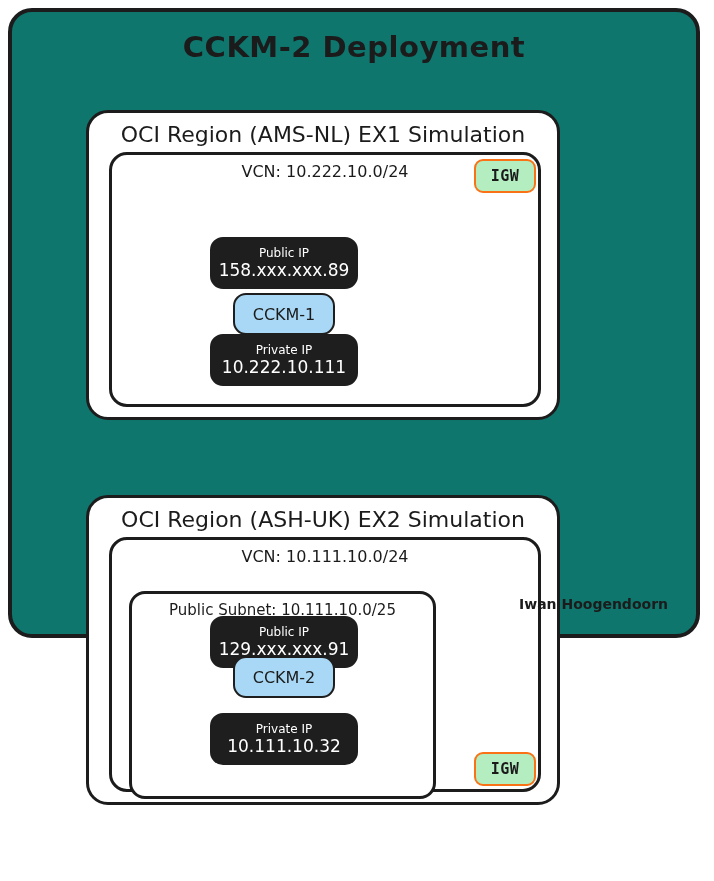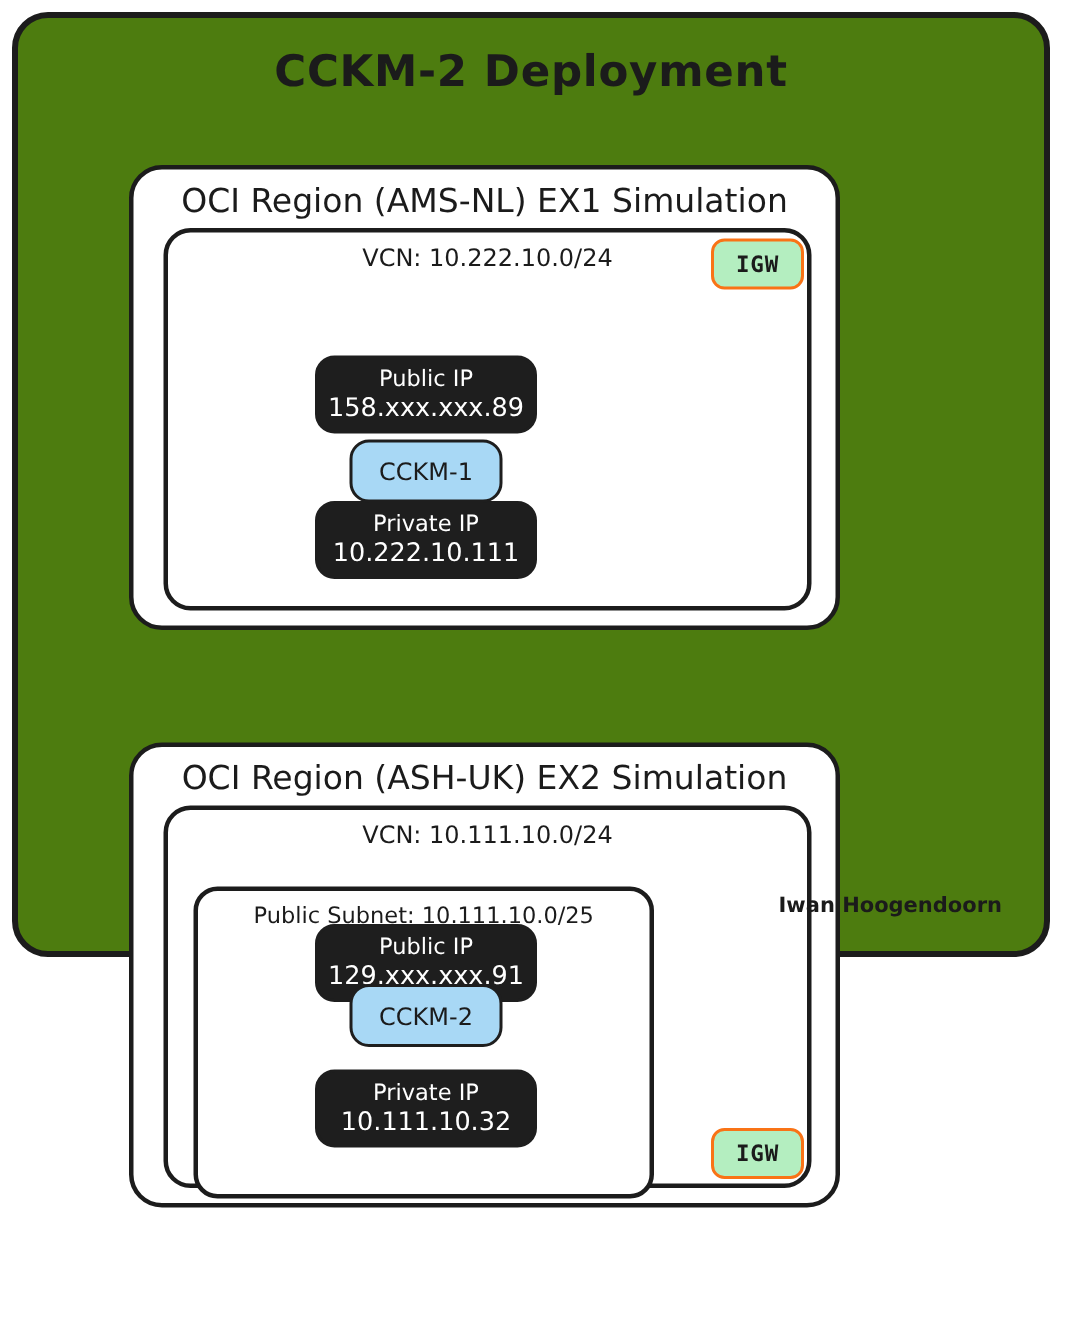--- a/index.html
+++ b/index.html
@@ -18,21 +18,21 @@
   
   #page-frame {
     position: absolute;
     left: 8px;
     top: 8px;
     width: 692px;
     height: 630px;
     box-sizing: border-box;
     border: 4px solid #1c1c1c;
     border-radius: 24px;
-    background: #4d7c0f;
+    background: #0f766e;
   }
 
   
   #diagram-title {
     position: absolute;
     left: 0;
     top: 18px;
     width: 100%;
     text-align: center;
     font-family: "DejaVu Sans", sans-serif;
@@ -97,21 +97,21 @@
     border: 2px solid #1e1e1e;
     border-radius: 13px;
     color: #ffffff;
     display: flex;
     flex-direction: column;
     align-items: center;
     justify-content: center;
     line-height: 1.18;
   }
   .ip-box .ip-title {
-    font-size: 15px;
+    font-size: 12px;
   }
   .ip-box .ip-value {
     font-size: 17px;
     font-weight: normal;
   }
 
   .vm-box {
     position: absolute;
     box-sizing: border-box;
     background: #a8d8f5;

